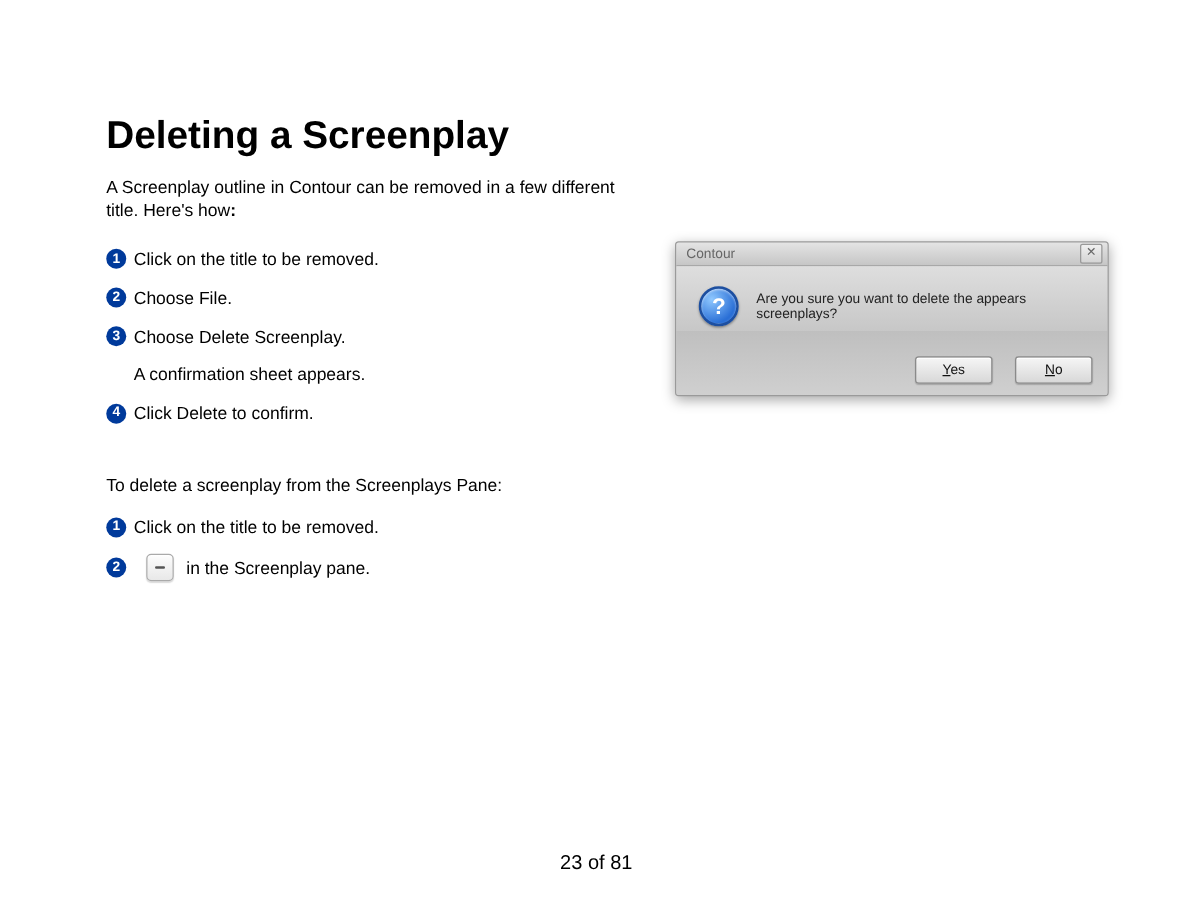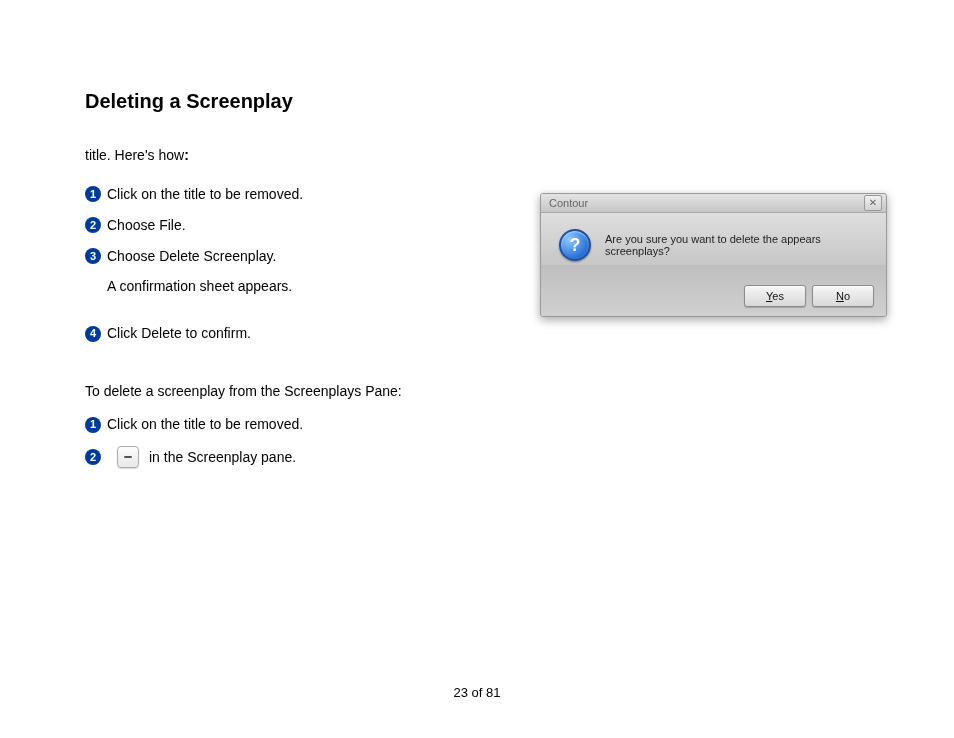--- a/index.html
+++ b/index.html
@@ -15,21 +15,21 @@
   .page {
     position: relative;
     width: 954px;
     height: 738px;
     box-sizing: border-box;
     padding: 90px 85px 0 85px;
   }
   h1.title {
     font-family: "Gill Sans", "Gill Sans MT", "Trebuchet MS", Arial, sans-serif;
     font-weight: 700;
-    font-size: 20px;
+    font-size: 31px;
     margin: 0 0 14px 0;
   }
   .intro {
     font-size: 14px;
     line-height: 1.35;
     max-width: 420px;
     margin-bottom: 20px;
   }
   .steps {
     font-size: 14px;
@@ -49,21 +49,21 @@
     font-size: 11px;
     font-weight: 700;
     display: inline-flex;
     align-items: center;
     justify-content: center;
     margin-right: 6px;
     flex: 0 0 16px;
   }
   .sub-note {
     margin-left: 22px;
-    margin-bottom: 28px;
+    margin-bottom: 12px;
     font-size: 14px;
   }
   .para {
     margin: 40px 0 16px 0;
     font-size: 14px;
   }
   .inline-icon-btn {
     display: inline-flex;
     width: 20px;
     height: 20px;
@@ -161,21 +161,21 @@
   }
   .dialog .msg {
     color: #222;
     font-size: 11px;
   }
   .dialog .btn-row {
     position: absolute;
     bottom: 10px;
     right: 12px;
     display: flex;
-    gap: 6px;
+    gap: 18px;
   }
   .dlg-btn {
     width: 60px;
     height: 20px;
     border: 1px solid #8a8a8a;
     border-radius: 3px;
     background: linear-gradient(#f6f6f6, #d8d8d8);
     display: flex;
     align-items: center;
     justify-content: center;
@@ -185,33 +185,33 @@
   }
   .dlg-btn .ul {
     text-decoration: underline;
   }
   .page-num {
     position: absolute;
     bottom: 38px;
     left: 0;
     width: 100%;
     text-align: center;
-    font-size: 13px;
+    font-size: 16px;
     color: #000;
   }
 </style>
 </head>
 <body>
 
 <div class="page">
 
   <h1 class="title">Deleting a Screenplay</h1>
 
   <div class="intro">
-    <br>
+    <span>A Screenplay outline in Contour can be removed in a few different</span><br>
     <span>title. Here's how</span><b>:</b>
   </div>
 
   <div class="steps">
     <div class="step">
       <span class="bullet">1</span>
       <span>Click on the title to be removed.</span>
     </div>
     <div class="step">
       <span class="bullet">2</span>

